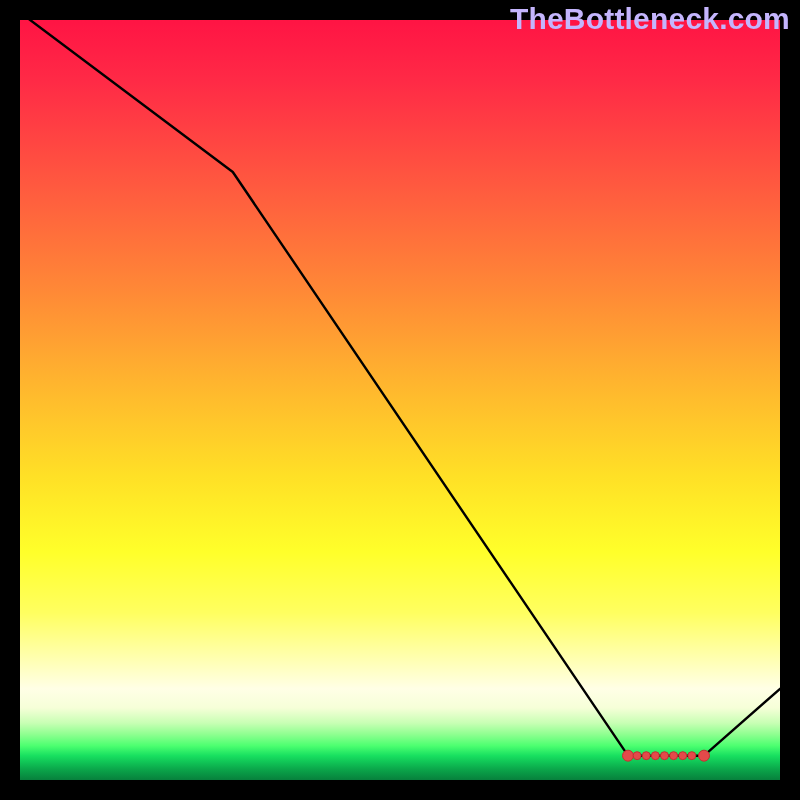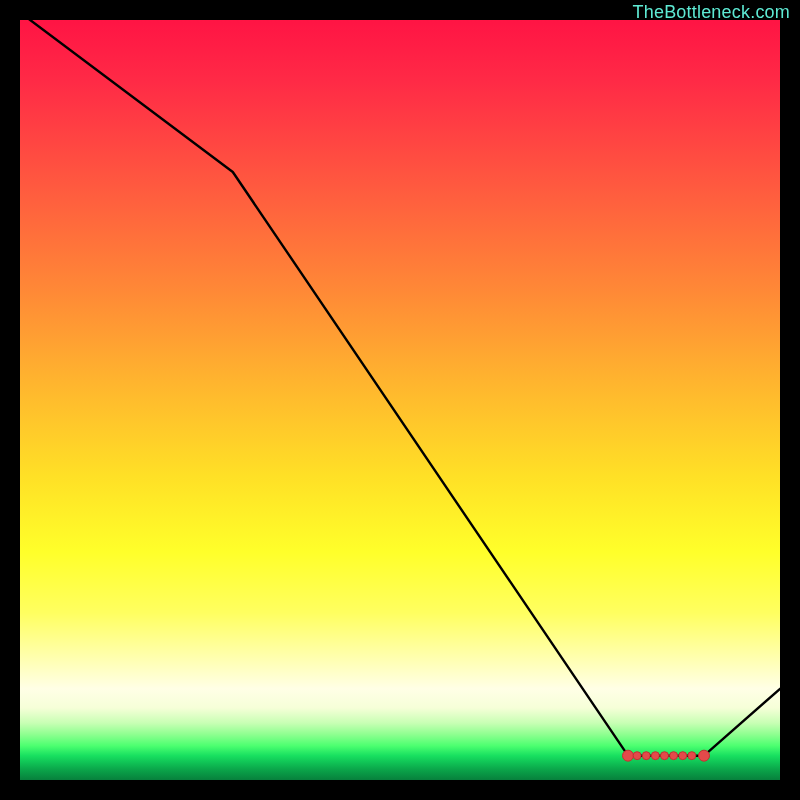--- a/index.html
+++ b/index.html
@@ -7,23 +7,23 @@
   .stage {
     position: relative;
     width: 800px;
     height: 800px;
     background: #000;
   }
   .watermark {
     position: absolute;
     top: 2px;
     right: 10px;
-    color: #5eead4;
-    font-size: 18px;
-    font-weight: 400;
+    color: #c4b5fd;
+    font-size: 30px;
+    font-weight: 700;
     z-index: 3;
     letter-spacing: 0.2px;
   }
   .plot-area {
     position: absolute;
     left: 20px;
     top: 20px;
     width: 760px;
     height: 760px;
     overflow: hidden;

